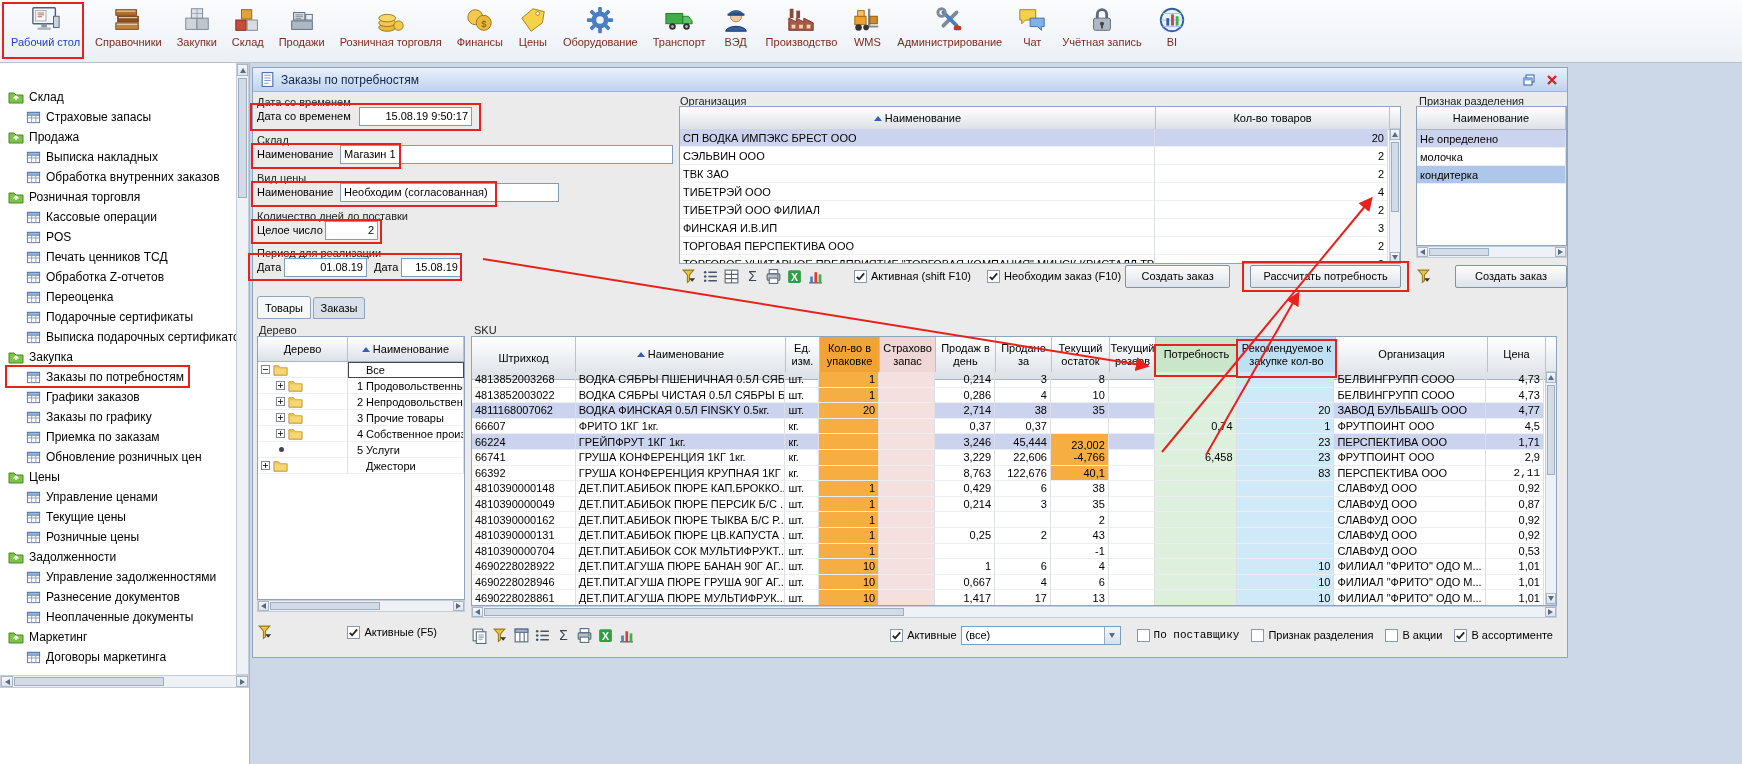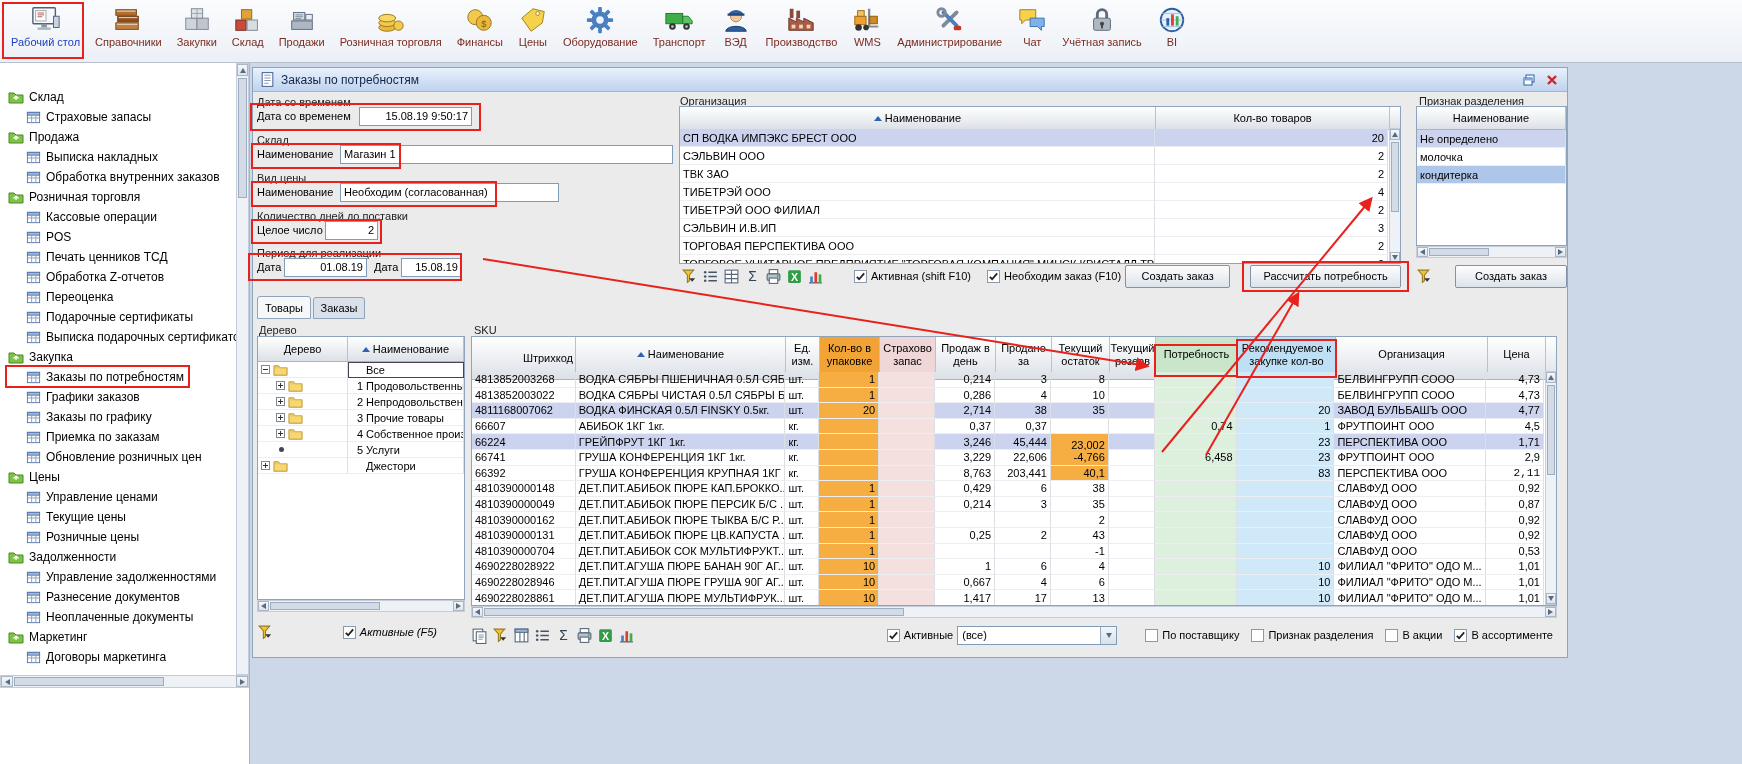--- a/index.html
+++ b/index.html
@@ -665,21 +665,21 @@
         </div>
         <div class="trow" style="height: 18px;">
           <div class="td plain" style="width: 476px; height: 18px;">ТИБЕТРЭЙ ООО</div>
           <div class="td plain num" style="width: 234px; height: 18px;">4</div>
         </div>
         <div class="trow" style="height: 18px;">
           <div class="td plain" style="width: 476px; height: 18px;">ТИБЕТРЭЙ ООО ФИЛИАЛ</div>
           <div class="td plain num" style="width: 234px; height: 18px;">2</div>
         </div>
         <div class="trow" style="height: 18px;">
-          <div class="td plain" style="width: 476px; height: 18px;">СЭЛЬВИН И.В.ИП</div>
+          <div class="td plain" style="width: 476px; height: 18px;">ФИНСКАЯ И.В.ИП</div>
           <div class="td plain num" style="width: 234px; height: 18px;">3</div>
         </div>
         <div class="trow" style="height: 18px;">
           <div class="td plain" style="width: 476px; height: 18px;">ТОРГОВАЯ ПЕРСПЕКТИВА ООО</div>
           <div class="td plain num" style="width: 234px; height: 18px;">2</div>
         </div>
         <div class="trow" style="height: 18px;">
           <div class="td plain" style="width: 476px; height: 18px;">ТОРГОВОЕ УНИТАРНОЕ ПРЕДПРИЯТИЕ "ТОРГОВАЯ КОМПАНИЯ" МИНСК КРИСТАЛЛ ТРЕЙД"</div>
           <div class="td plain num" style="width: 234px; height: 18px;">2</div>
         </div>
@@ -923,34 +923,34 @@
       </div>
     <div class="sb-thumb" style="left:12px;top:1px;width:110px;height:8px"></div>
   </div>
   <div class="bar" id="tree-footer" style="left:4px;top:552px;width:208px;height:24px">
       <span class="ic">
         <svg viewBox="0 0 16 16">
           <path d="M2 2h10l-4 4.5V12l-2 1.5V6.5z" fill="#f0c33c" stroke="#977b17"></path>
           <path d="M10.5 13l2.8-3.4H7.7z" fill="#333"></path>
         </svg>
       </span>
-      <span class="cb" style="margin-left: auto; margin-right: 28px; font-style: italic;">
+      <span class="cb" style="margin-left: auto; margin-right: 28px;">
         <span class="cb-box">
           <svg viewBox="0 0 12 12" width="11" height="11">
             <path d="M2 6.5l2.5 2.5L10 2.5" fill="none" stroke="#222" stroke-width="2"></path>
           </svg>
         </span>
         <span class="cb-lbl">Активные (F5)</span>
       </span>
     </div>
 
   <div class="gb-caption" style="left:221px;top:256px">SKU</div>
   <div class="tbl" id="sku-table" style="left:218px;top:268px;width:1086px;height:270px">
       <div class="thead">
-        <div class="th" style="width: 104px; height: 42px; white-space: normal; justify-content: flex-end;">
+        <div class="th" style="width: 104px; height: 42px; white-space: normal;">
           <span>Штрихкод</span>
         </div>
         <div class="th" style="width: 210px; height: 35px; white-space: normal;">
           <span class="sort"></span>
           <span>Наименование</span>
         </div>
         <div class="th" style="width: 34px; height: 35px; white-space: normal;">
           <span>Ед. изм.</span>
         </div>
         <div class="th h-pack" style="width: 60px; height: 35px; white-space: normal;">
@@ -1025,21 +1025,21 @@
           <div class="td num plain" style="width: 56px; height: 15.6px;">38</div>
           <div class="td num plain" style="width: 58px; height: 15.6px;">35</div>
           <div class="td num plain" style="width: 46px; height: 15.6px;"></div>
           <div class="td num c-need" style="width: 82px; height: 15.6px;"></div>
           <div class="td num c-rec" style="width: 98px; height: 15.6px;">20</div>
           <div class="td plain" style="width: 152px; height: 15.6px;">ЗАВОД БУЛЬБАШЪ ООО</div>
           <div class="td num plain" style="width: 58px; height: 15.6px;">4,77</div>
         </div>
         <div class="trow" style="height: 15.6px;">
           <div class="td plain" style="width: 104px; height: 15.6px;">66607</div>
-          <div class="td plain" style="width: 210px; height: 15.6px;">АБИБОК 1КГ 1кг.</div>
+          <div class="td plain" style="width: 210px; height: 15.6px;">ФРИТО 1КГ 1кг.</div>
           <div class="td plain" style="width: 34px; height: 15.6px;">кг.</div>
           <div class="td num c-pack" style="width: 60px; height: 15.6px;"></div>
           <div class="td num c-safety" style="width: 56px; height: 15.6px;"></div>
           <div class="td num plain" style="width: 60px; height: 15.6px;">0,37</div>
           <div class="td num plain" style="width: 56px; height: 15.6px;">0,37</div>
           <div class="td num plain" style="width: 58px; height: 15.6px;"></div>
           <div class="td num plain" style="width: 46px; height: 15.6px;"></div>
           <div class="td num c-need" style="width: 82px; height: 15.6px;">0,74</div>
           <div class="td num c-rec" style="width: 98px; height: 15.6px;">1</div>
           <div class="td plain" style="width: 152px; height: 15.6px;">ФРУТПОИНТ ООО</div>
@@ -1075,21 +1075,21 @@
           <div class="td plain" style="width: 152px; height: 15.6px;">ФРУТПОИНТ ООО</div>
           <div class="td num plain" style="width: 58px; height: 15.6px;">2,9</div>
         </div>
         <div class="trow" style="height: 15.6px;">
           <div class="td plain" style="width: 104px; height: 15.6px;">66392</div>
           <div class="td plain" style="width: 210px; height: 15.6px;">ГРУША КОНФЕРЕНЦИЯ КРУПНАЯ 1КГ 1...</div>
           <div class="td plain" style="width: 34px; height: 15.6px;">кг.</div>
           <div class="td num c-pack" style="width: 60px; height: 15.6px;"></div>
           <div class="td num c-safety" style="width: 56px; height: 15.6px;"></div>
           <div class="td num plain" style="width: 60px; height: 15.6px;">8,763</div>
-          <div class="td num plain" style="width: 56px; height: 15.6px;">203,441</div>
+          <div class="td num plain" style="width: 56px; height: 15.6px;">122,676</div>
           <div class="td num c-hl" style="width: 58px; height: 15.6px;">40,1</div>
           <div class="td num plain" style="width: 46px; height: 15.6px;"></div>
           <div class="td num c-need" style="width: 82px; height: 15.6px;"></div>
           <div class="td num c-rec" style="width: 98px; height: 15.6px;">83</div>
           <div class="td plain" style="width: 152px; height: 15.6px;">ПЕРСПЕКТИВА ООО</div>
           <div class="td num plain" style="width: 58px; height: 15.6px; font-family: Liberation Mono, monospace;">2,11</div>
         </div>
         <div class="trow" style="height: 15.6px;">
           <div class="td plain" style="width: 104px; height: 15.6px;">4810390000148</div>
           <div class="td plain" style="width: 210px; height: 15.6px;">ДЕТ.ПИТ.АБИБОК ПЮРЕ КАП.БРОККО...</div>
@@ -1293,21 +1293,21 @@
           </svg>
         </span>
         <span class="cb-lbl">Активные</span>
       </span>
       <div class="dd" style="width: 160px;">
         <span class="dd-val">(все)</span>
         <span class="dd-btn">
           <span class="tri d"></span>
         </span>
       </div>
-      <span class="cb" style="margin-left: 24px;">
+      <span class="cb" style="margin-left: 12px; font-family: Liberation Mono, monospace;">
         <span class="cb-box"></span>
         <span class="cb-lbl">По поставщику</span>
       </span>
       <span class="cb" style="margin-left: 8px;">
         <span class="cb-box"></span>
         <span class="cb-lbl">Признак разделения</span>
       </span>
       <span class="cb" style="margin-left: 8px;">
         <span class="cb-box"></span>
         <span class="cb-lbl">В акции</span>

